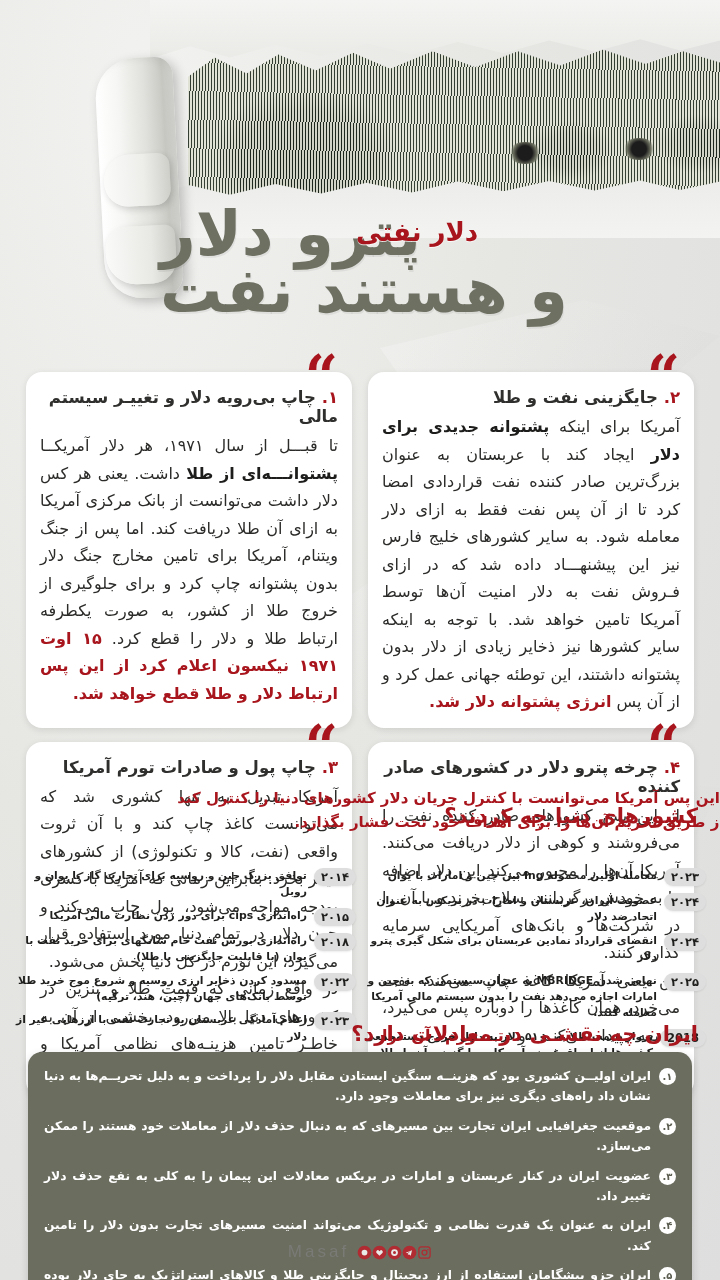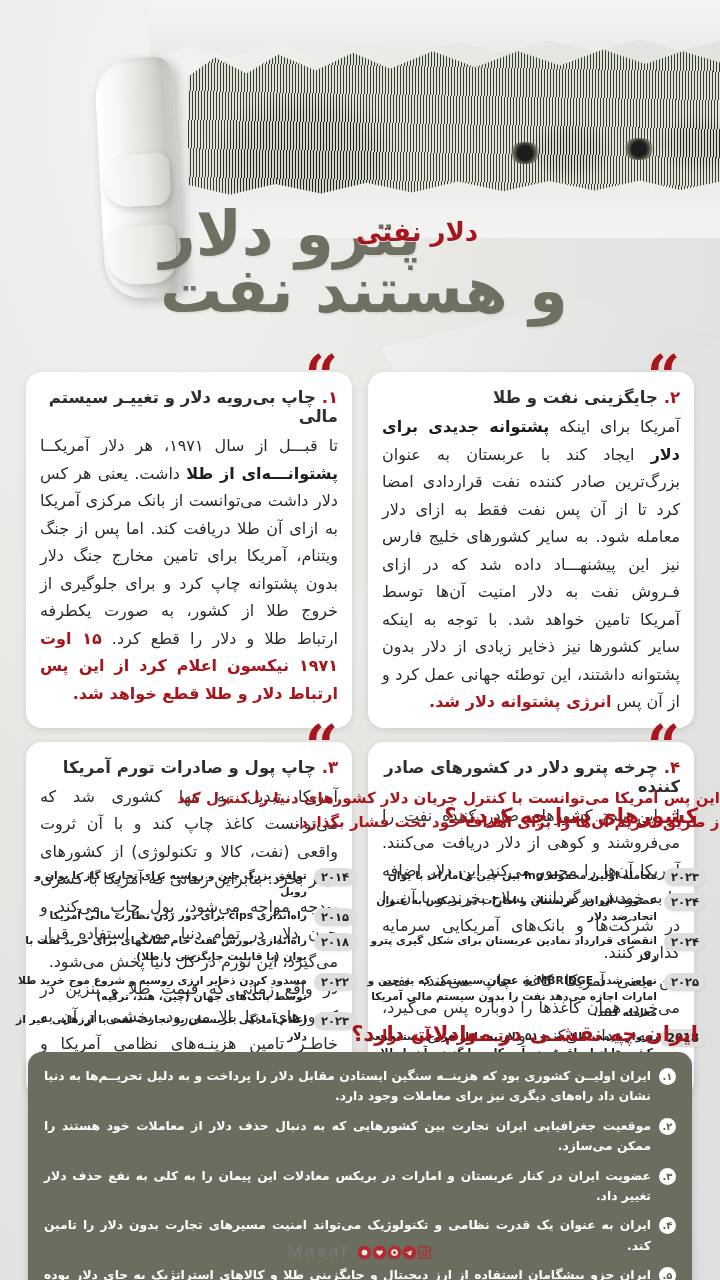--- a/index.html
+++ b/index.html
@@ -434,21 +434,21 @@
 
   <div class="section-head iran">ایران چه نقشـی در معادلات دارد؟</div>
 
   <div class="iran-box" id="iran-list">
       <div class="iran-item">
         <div class="iran-num">۱.</div>
         <div class="iran-text">ایران اولیــن کشوری بود که هزینــه سنگین ایستادن مقابل دلار را پرداخت و به دلیل تحریــم‌ها به دنیا نشان داد راه‌های دیگری نیز برای معاملات وجود دارد.</div>
       </div>
       <div class="iran-item">
         <div class="iran-num">۲.</div>
-        <div class="iran-text">موقعیت جغرافیایی ایران تجارت بین کشورهایی که به دنبال حذف دلار از معاملات خود هستند را ممکن می‌سازد.</div>
+        <div class="iran-text">موقعیت جغرافیایی ایران تجارت بین مسیرهای که به دنبال حذف دلار از معاملات خود هستند را ممکن می‌سازد.</div>
       </div>
       <div class="iran-item">
         <div class="iran-num">۳.</div>
         <div class="iran-text">عضویت ایران در کنار عربستان و امارات در بریکس معادلات این پیمان را به کلی به نفع حذف دلار تغییر داد.</div>
       </div>
       <div class="iran-item">
         <div class="iran-num">۴.</div>
         <div class="iran-text">ایران به عنوان یک قدرت نظامی و تکنولوژیک می‌تواند امنیت مسیرهای تجارت بدون دلار را تامین کند.</div>
       </div>
       <div class="iran-item">

